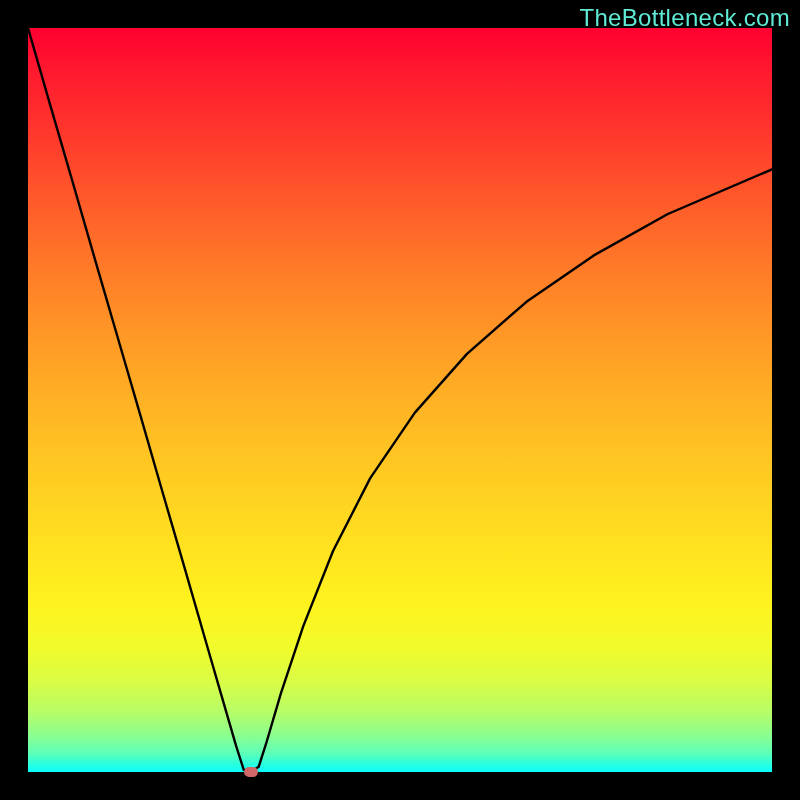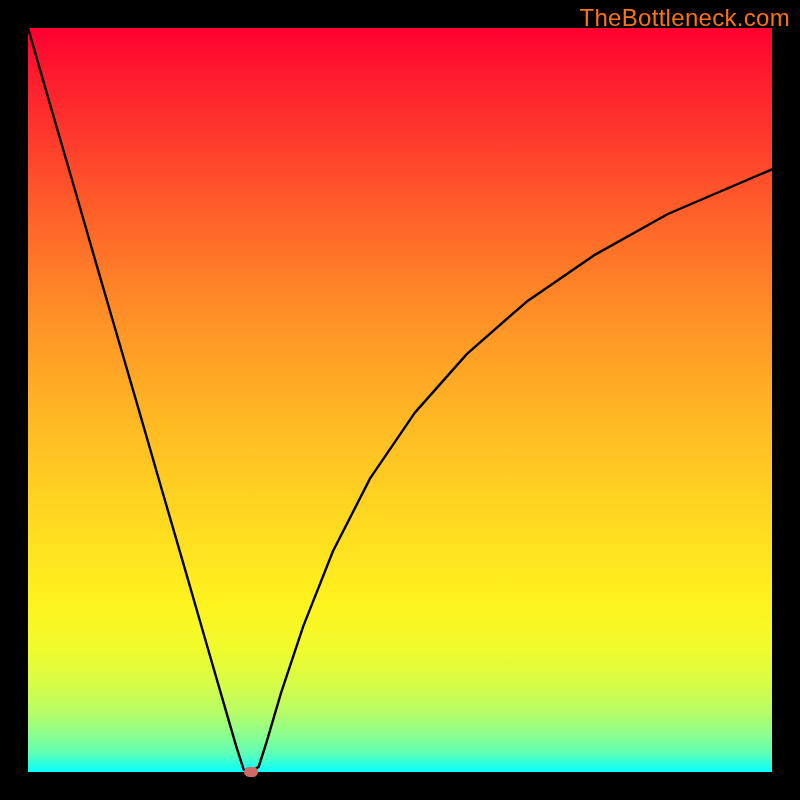--- a/index.html
+++ b/index.html
@@ -42,21 +42,21 @@
       #8cfe8e 95%,
       #5effb8 97.5%,
       #28ffe0 99%,
       #0affff 100%
     );
   }
   .watermark {
     position: absolute;
     top: 4px;
     right: 10px;
-    color: #f97316;
+    color: #5eead4;
     font-size: 24px;
     letter-spacing: 0.3px;
     user-select: none;
   }
   svg.curve {
     position: absolute;
     left: 0;
     top: 0;
     width: 744px;
     height: 744px;

